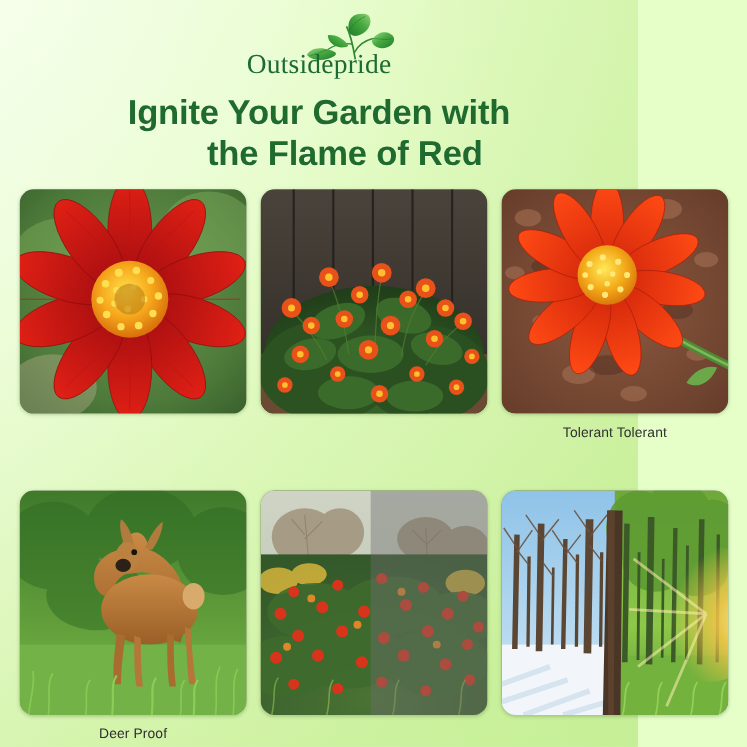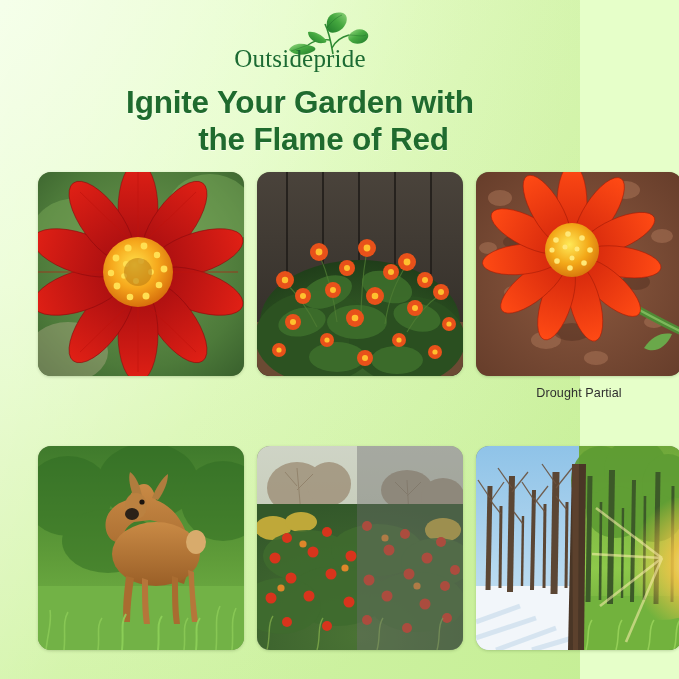--- a/index.html
+++ b/index.html
@@ -7,21 +7,20 @@
     width:679px;height:679px;
     font-family:"Liberation Sans", sans-serif;
     background:#e6ffc9;
     overflow:hidden;
   }
   .page{
     position:relative;width:580px;height:679px;
     background:
       radial-gradient(130% 110% at 0% 0%, #eaffd2 0%, #e2fcc2 38%, #d9f7b2 62%, #cdf29e 100%);
     box-sizing:border-box;
-    padding-left:20px;
   }
   .page:after{
     content:"";position:absolute;inset:0;pointer-events:none;
     background:linear-gradient(118deg, rgba(255,255,255,.55) 0%, rgba(255,255,255,.10) 45%, rgba(170,225,120,.20) 100%);
   }
   .inner{position:relative;z-index:2;}
 
   
   .logo-wrap{
     position:absolute;left:0;right:0;top:12px;
@@ -335,21 +334,21 @@
                     <circle cx="-2" cy="14" r="2.8"></circle>
                 <circle cx="-15" cy="7" r="2.8"></circle>
                     <circle cx="-20" cy="-4" r="2.6"></circle>
                 <circle cx="-7" cy="-7" r="2.5"></circle>
                     <circle cx="5" cy="-5" r="2.5"></circle>
                 <circle cx="0" cy="4" r="2.5"></circle>
               </g>
             </g>
           </svg>
         </div>
-        <div class="caption">Drought Partial</div>
+        <div class="caption">Tolerant Tolerant</div>
       </div>
 
     </div>
 
     <div class="row r2">
 
       <div class="cell">
         <div class="thumb">
           <svg viewBox="0 0 206 204" preserveAspectRatio="none">
             <defs>
@@ -393,20 +392,21 @@
               <path d="M150 120 C152 140 152 158 154 172 L160 172 C158 156 156 138 156 122 Z" fill="#b5763a"></path>
               <ellipse cx="158" cy="92" rx="10" ry="12" fill="#d8ab6c"></ellipse>
             </g>
             <g stroke="#8ed159" stroke-width="2" opacity=".9">
               <path d="M84 204 C86 186 82 178 88 168" fill="none"></path>
                   <path d="M120 204 C122 188 118 178 124 170" fill="none"></path>
               <path d="M158 204 C160 188 156 180 162 172" fill="none"></path>
             </g>
           </svg>
         </div>
+        <div class="caption">Deer Proof</div>
       </div>
 
       <div class="cell">
         <div class="thumb">
           <svg viewBox="0 0 206 204" preserveAspectRatio="none">
             <defs>
               <linearGradient id="sky2" x1="0" y1="0" x2="0" y2="1">
                 <stop offset="0" stop-color="#cfd4c6"></stop>
                     <stop offset="1" stop-color="#b9c2a8"></stop>
               </linearGradient>

